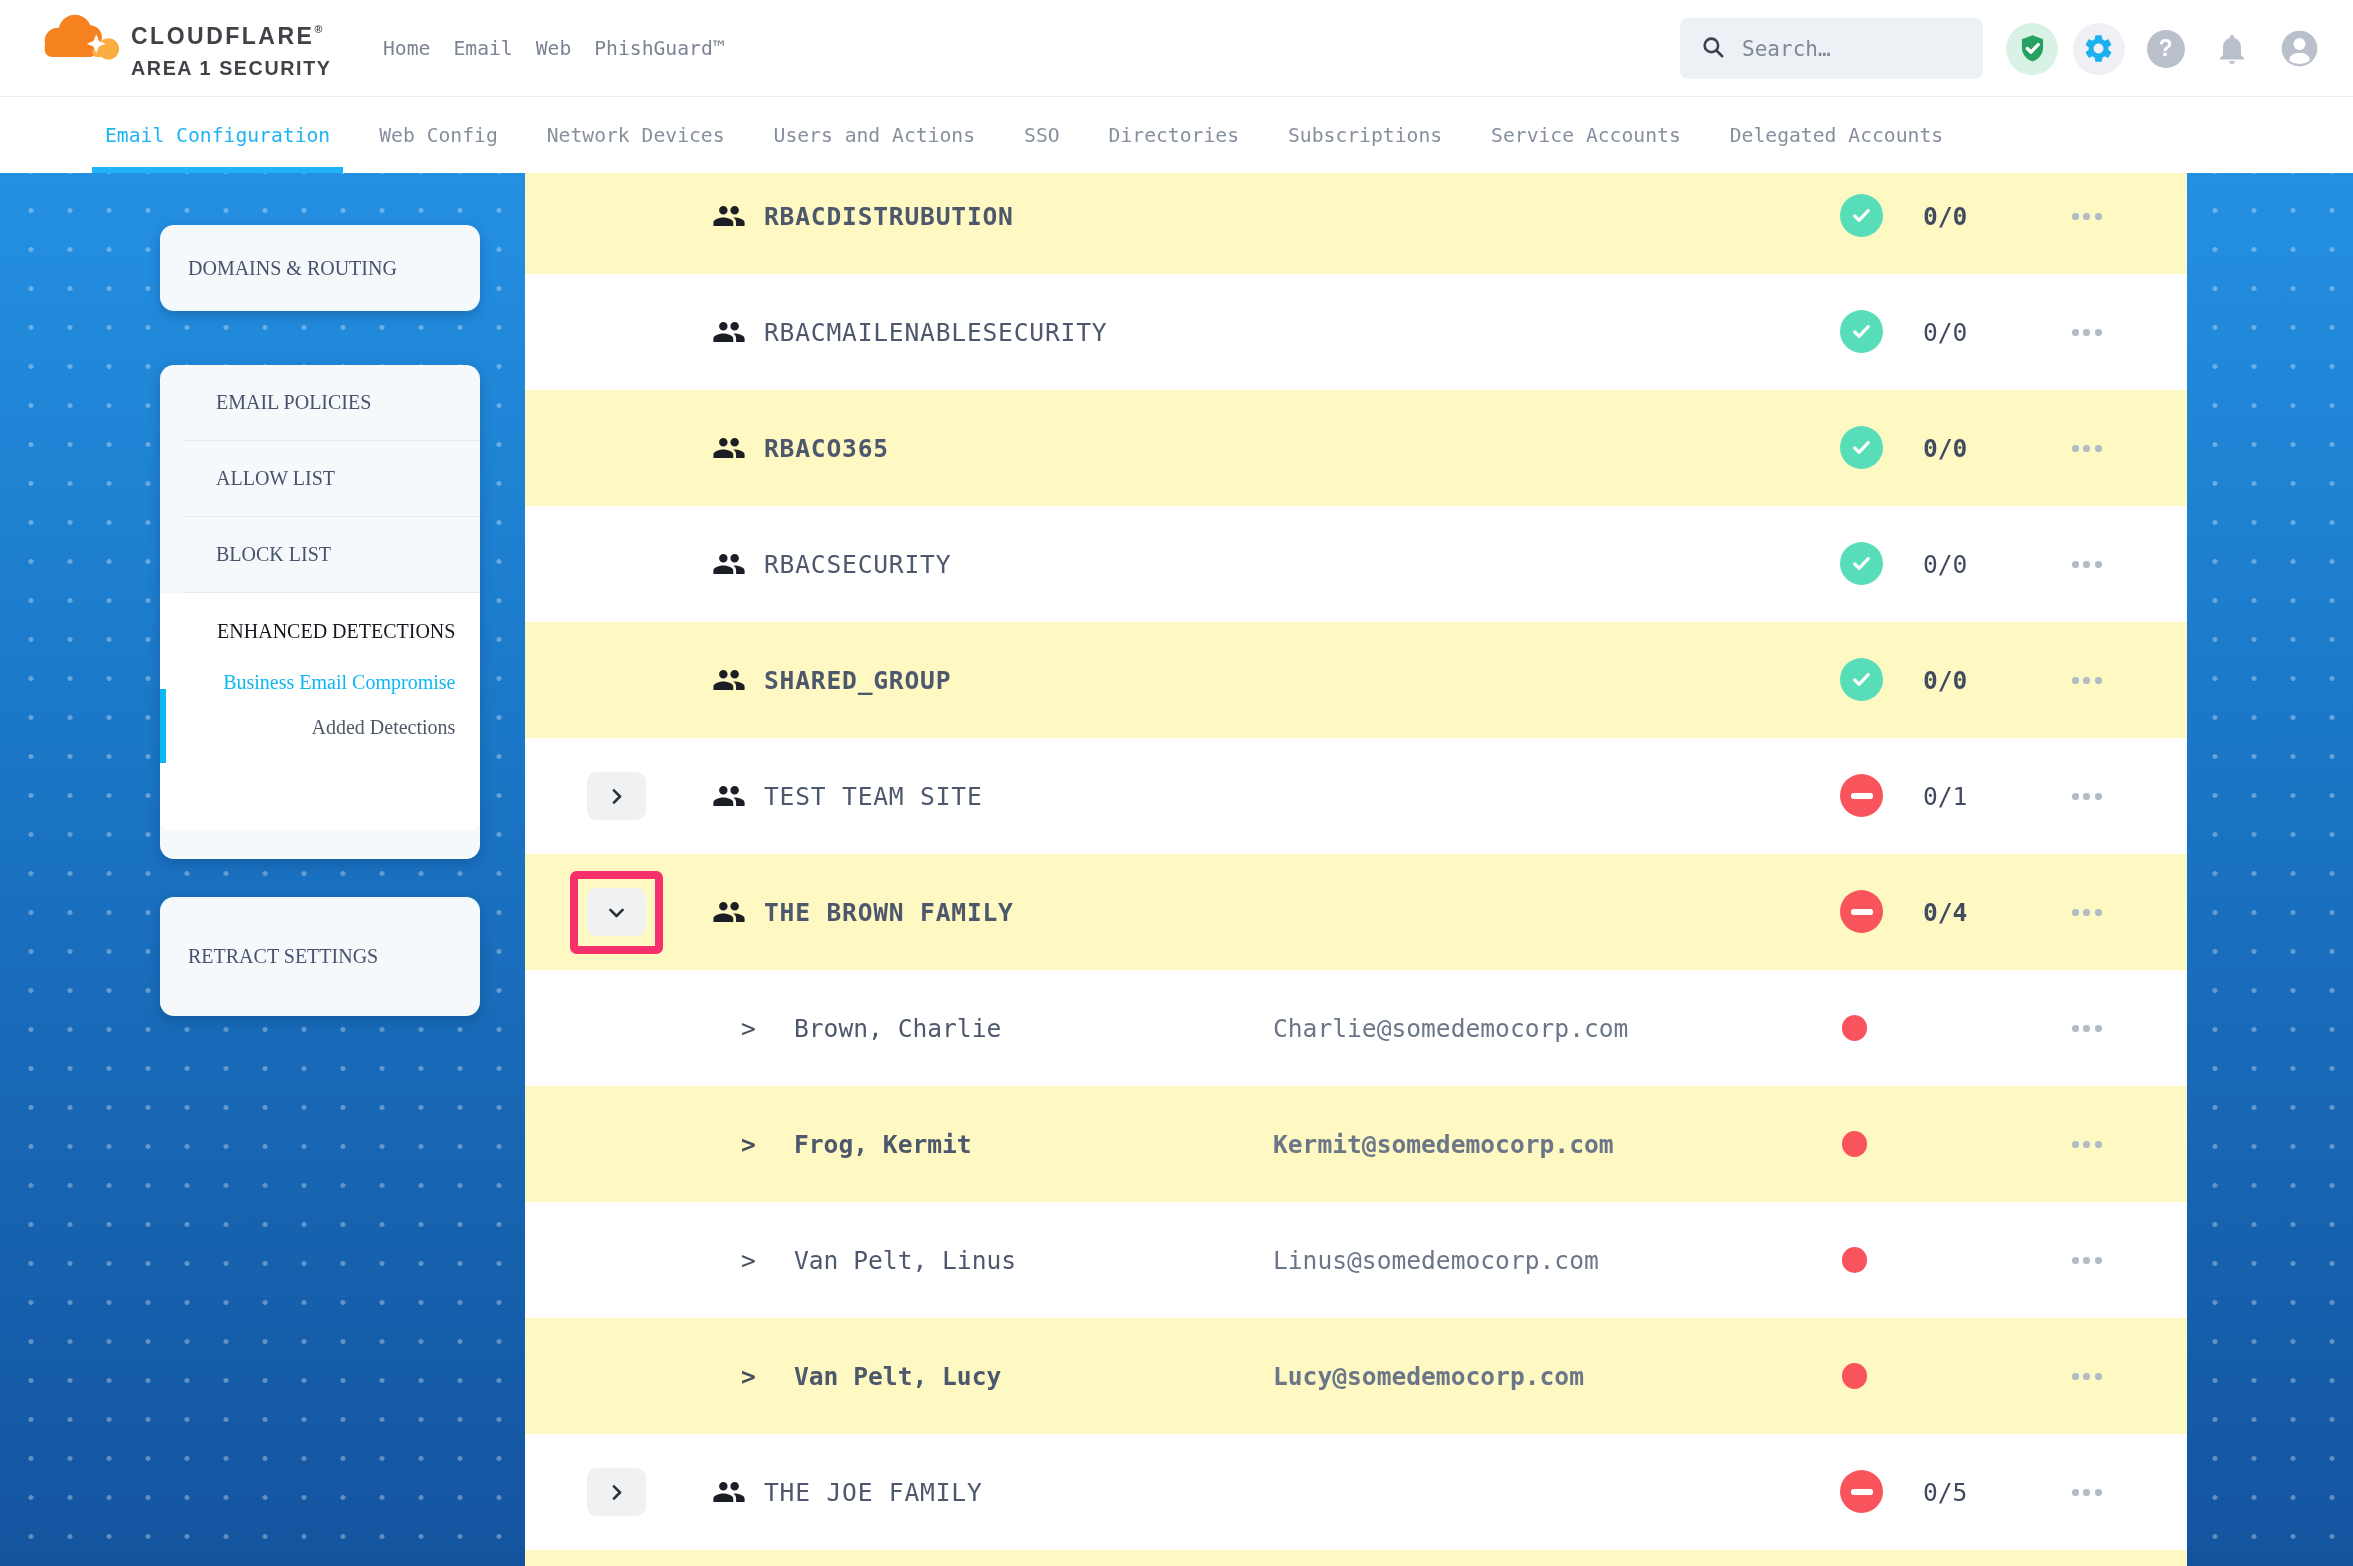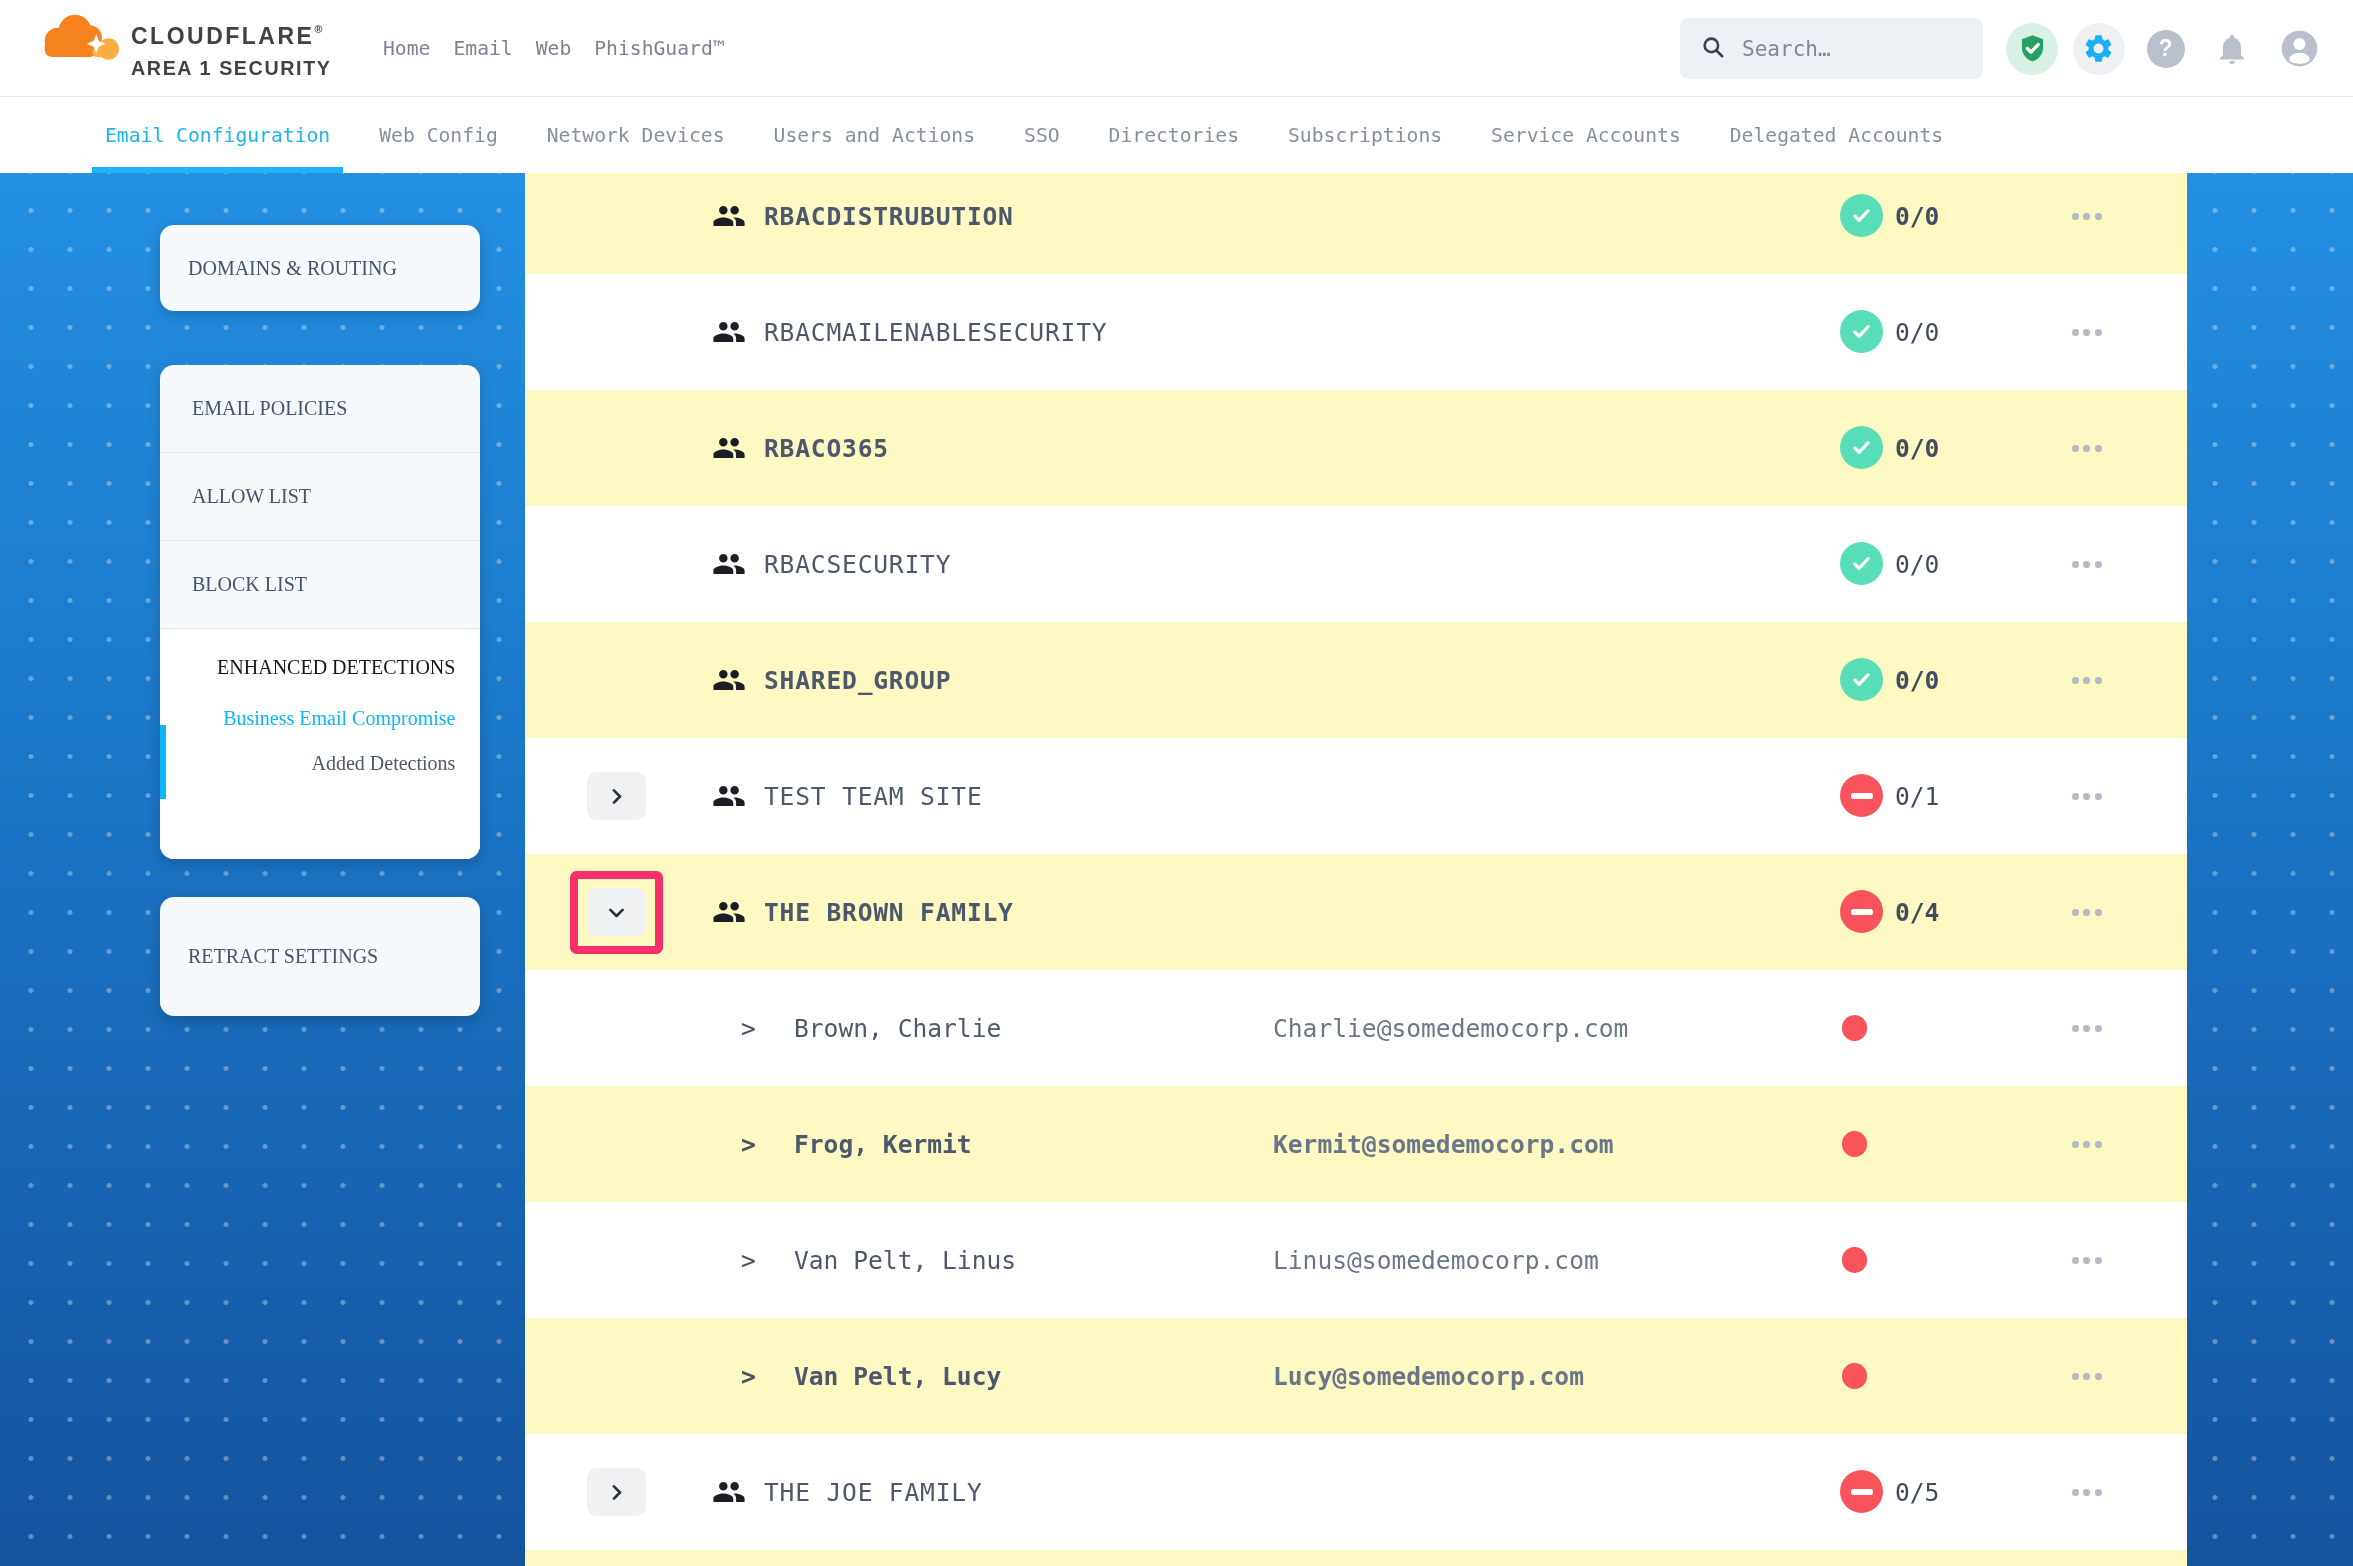--- a/index.html
+++ b/index.html
@@ -45,21 +45,21 @@
           background-size:39px 39px, 100% 100%;
           background-position:11.5px 18px, 0 0; }
 
   
   .card { position:absolute; left:160px; width:320px; background:#f6f9fc; border-radius:14px;
           box-shadow:0 4.1px 11.5px rgba(8,40,80,0.25); font-size:20px; color:#47526b; overflow:hidden;font-family:Liberation Serif, serif; }
   .card-single { display:flex; align-items:center; padding-left:28px; cursor:pointer; }
   #card-domains { top:52px; height:86px; }
   #card-policies { top:192px; height:494px; }
   #card-retract { top:724px; height:119px; }
-  .citem { height:88px; display:flex; align-items:center; padding-left:32px; border-bottom:1.6px solid #e4e9ef; cursor:pointer; }
+  .citem { height:76px; display:flex; align-items:center; padding-left:32px; border-bottom:1.6px solid #e4e9ef; cursor:pointer;margin-left:24px; }
   .enhanced { position:relative; background:#ffffff; height:237px; padding:23px 24.6px 0 28px; border-radius:0 0 9.8px 9.8px;text-align:right; }
   .etitle { color:#14181e; line-height:31px; }
   .bec-item { margin-top:19.7px; color:#0db7f3; line-height:31px; cursor:pointer; }
   .added-item { margin-top:18px; color:#4d5869; cursor:pointer; }
   .cyan-bar { position:absolute; left:0; top:96px; width:5.7px; height:74px; background:#0db7f3; }
 
   
   .content { position:absolute; left:525px; top:0; width:1662px; height:100%; background:#ffffff; overflow:hidden; }
   .rows { margin-top:-14.8px; }
   .row { height:116px; position:relative; background:#ffffff; }
@@ -77,21 +77,21 @@
   .gname { position:absolute; left:239px; top:0; height:116px; display:flex; align-items:center;
            font-size:24.6px; color:#4d586c; letter-spacing:0.8px; white-space:nowrap; }
   .status-badge { position:absolute; left:1315px; top:36px; width:43px; height:43px; border-radius:50%;
                   display:flex; align-items:center; justify-content:center; }
   .status-badge .minus { display:none; width:22px; height:5.7px; background:#fff; border-radius:2.5px; }
   .status-badge .check { display:none; }
   .status-badge.ok { background:#57ddb7; }
   .status-badge.ok .check { display:block; }
   .status-badge.bad { background:#f9545c; }
   .status-badge.bad .minus { display:block; }
-  .count { position:absolute; left:1370px; top:0; height:116px; display:flex; align-items:center;
+  .count { position:absolute; left:1398px; top:0; height:116px; display:flex; align-items:center;
            font-size:24.6px; color:#414b5f; }
   .ellipsis { position:absolute; left:1547px; top:0; height:116px; display:flex; align-items:center; gap:4.9px; cursor:pointer; }
   .ellipsis i { width:6.6px; height:6.6px; border-radius:50%; background:#b4bbc7; }
 
   .mchev { position:absolute; left:216px; top:0; height:116px; display:flex; align-items:center;
            font-size:24.6px; color:#454f5e; }
   .mname { position:absolute; left:269px; top:0; height:116px; display:flex; align-items:center;
            font-size:24.6px; color:#4d586c; white-space:nowrap; }
   .memail { position:absolute; left:748px; top:0; height:116px; display:flex; align-items:center;
             font-size:24.6px; color:#6b7689; white-space:nowrap; }

